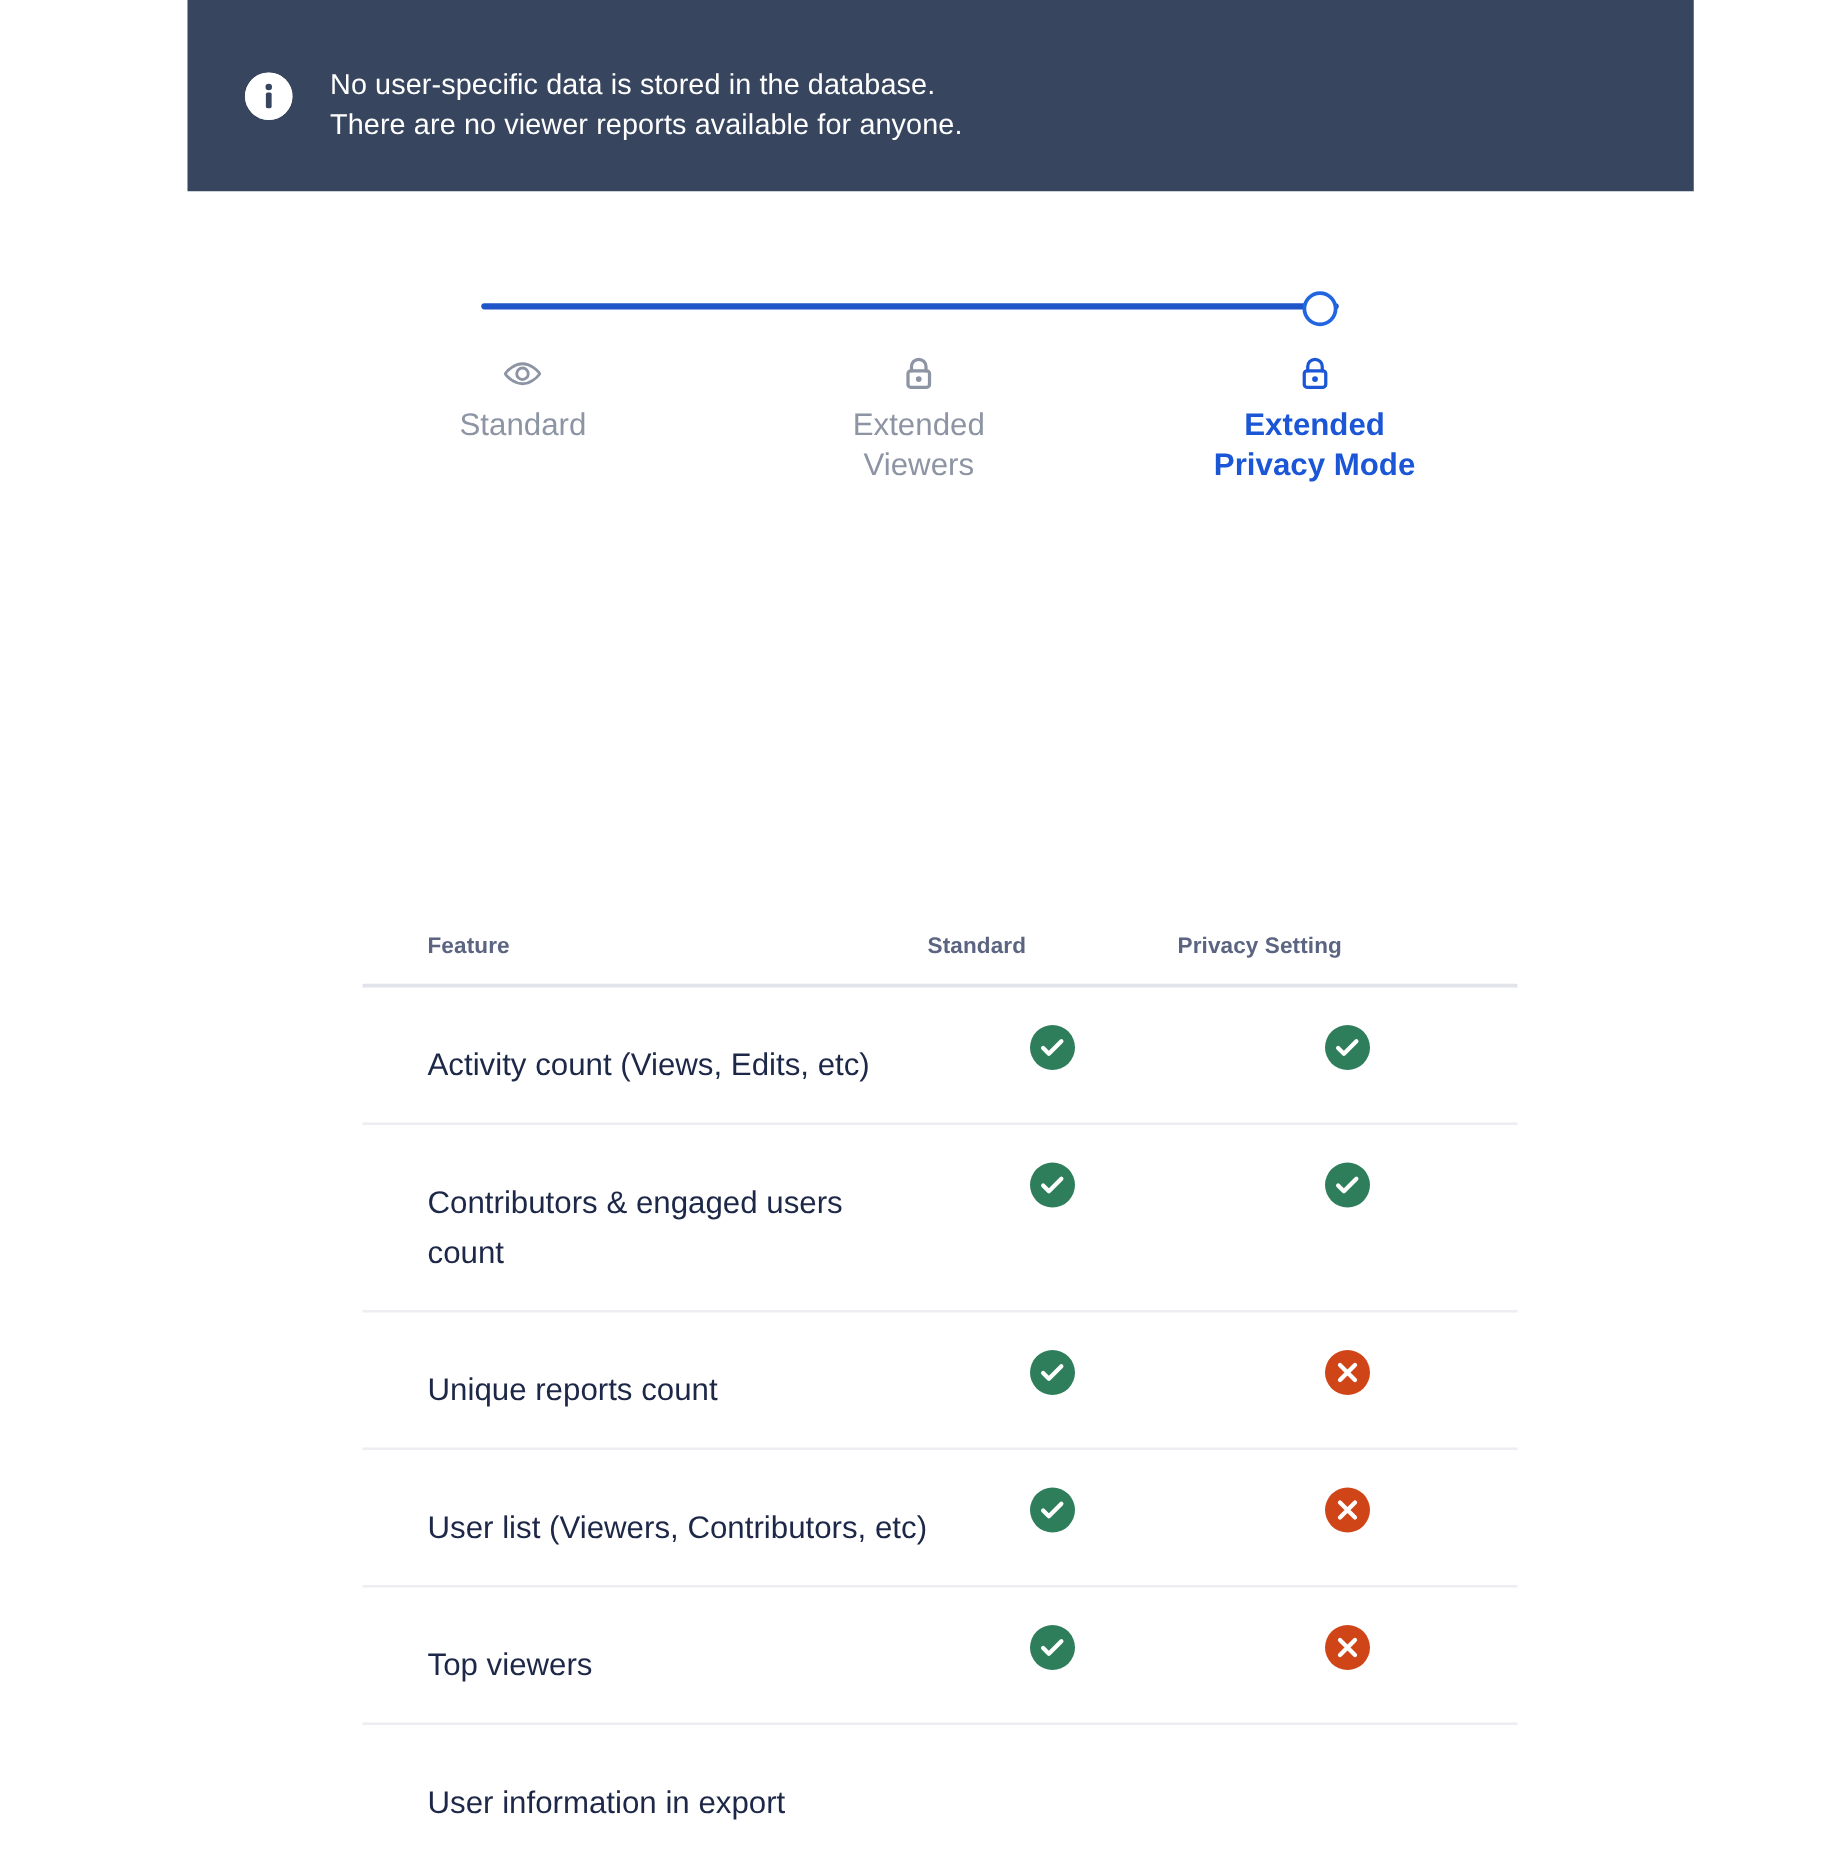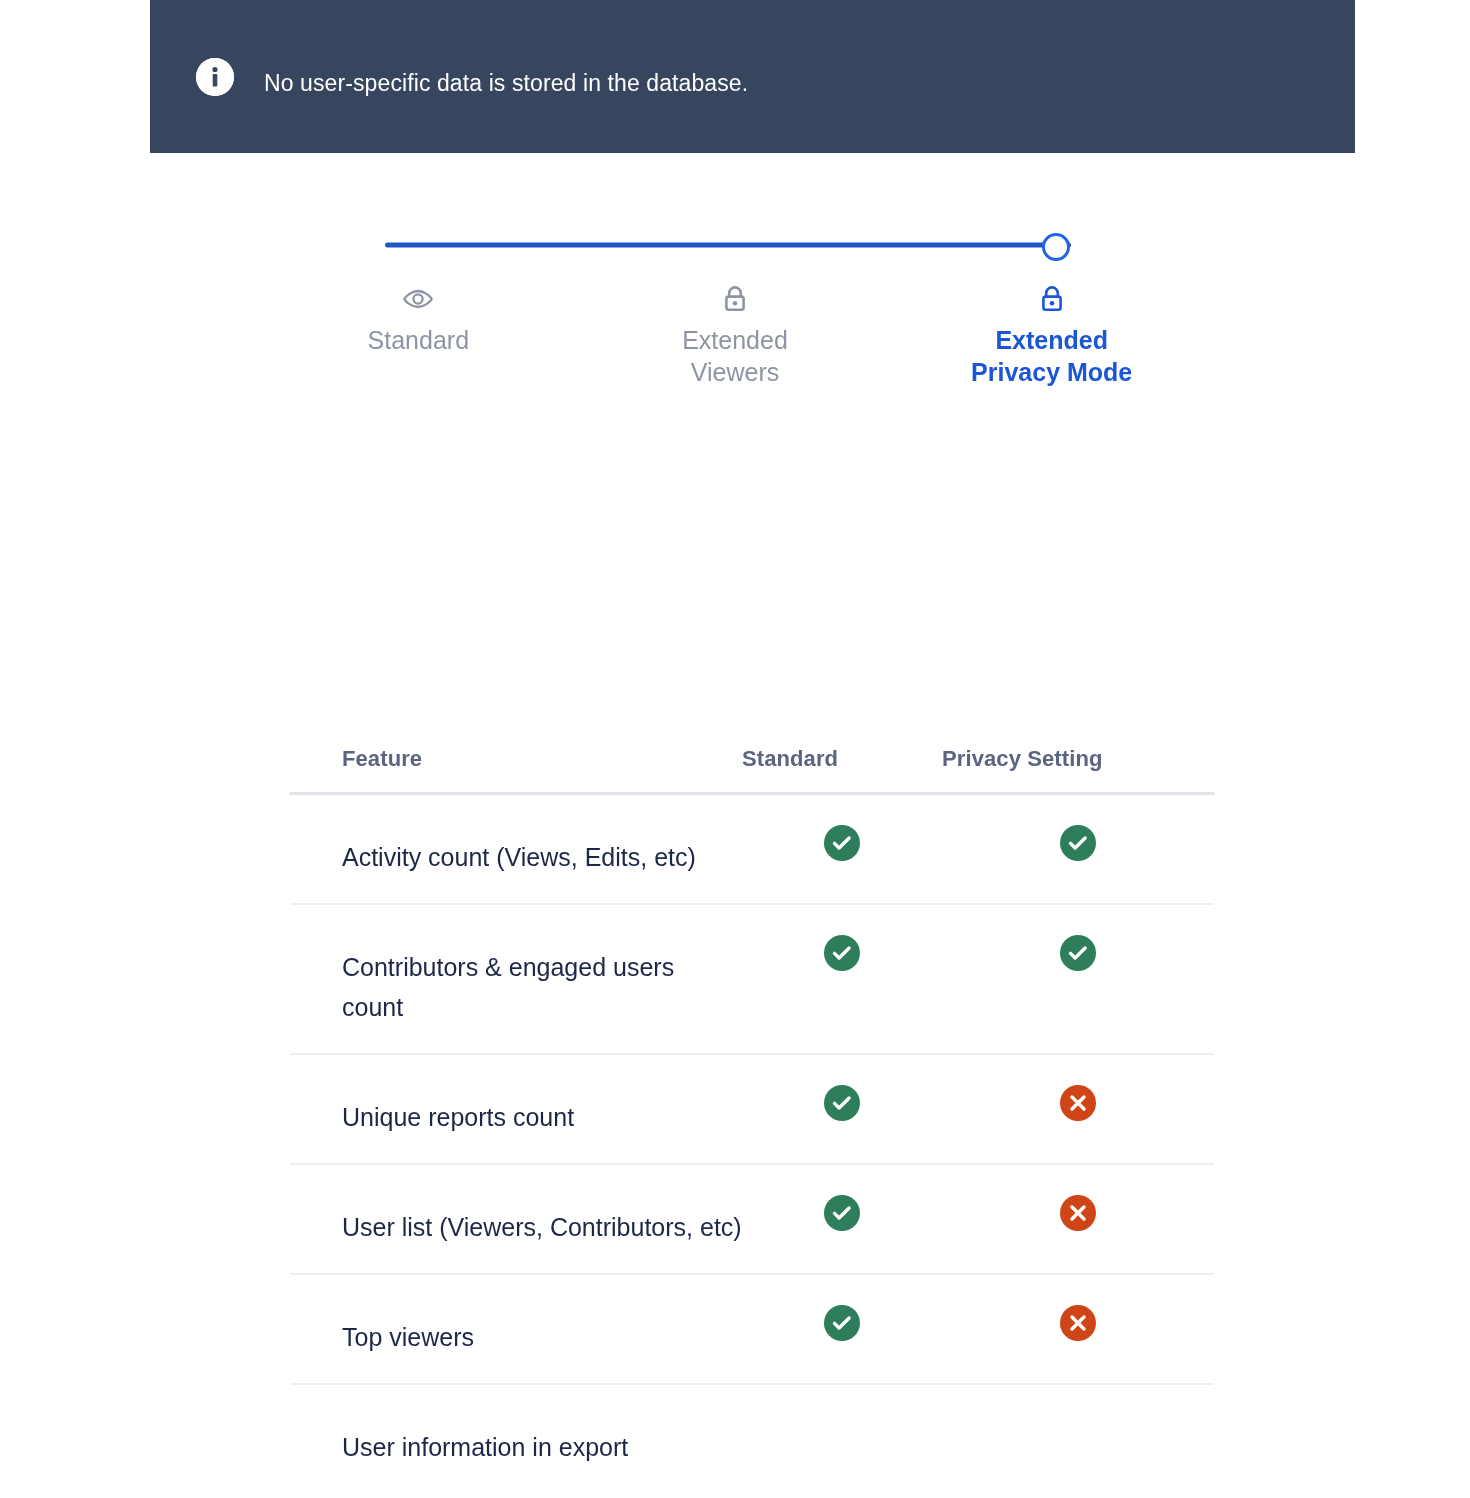--- a/index.html
+++ b/index.html
@@ -155,21 +155,21 @@
   }
   .c-cur {
     flex: 1 1 auto;
     box-sizing: border-box;
     text-align: center;
   }
 
   .t-head .c-feature,
   .t-head .c-std,
   .t-head .c-cur {
-    font-size: 22px;
+    font-size: 18px;
     font-weight: bold;
     color: #5b6480;
     letter-spacing: 0.1px;
     text-align: left;
     padding-top: 20px;
   }
   .t-head .c-std { padding-left: 0; }
   .t-head .c-cur { padding-left: 0; }
 
   .t-row .c-feature {
@@ -202,20 +202,21 @@
 <div class="banner">
   <div class="banner-icon">
     <svg width="38" height="38" viewBox="0 0 38 38">
       <circle cx="19" cy="19" r="19" fill="#ffffff"></circle>
       <circle cx="19" cy="11.5" r="2.6" fill="#37455f"></circle>
       <rect x="16.7" y="16" width="4.6" height="12.5" rx="1.3" fill="#37455f"></rect>
     </svg>
   </div>
   <div class="banner-text">
     <div>No user-specific data is stored in the database.</div>
+    <div>There are no viewer reports available for anyone.</div>
   </div>
 </div>
 
 <div class="slider-section">
 
   <div class="slider-wrap">
     <div class="slider-track"></div>
     <div class="slider-thumb"></div>
   </div>
 

